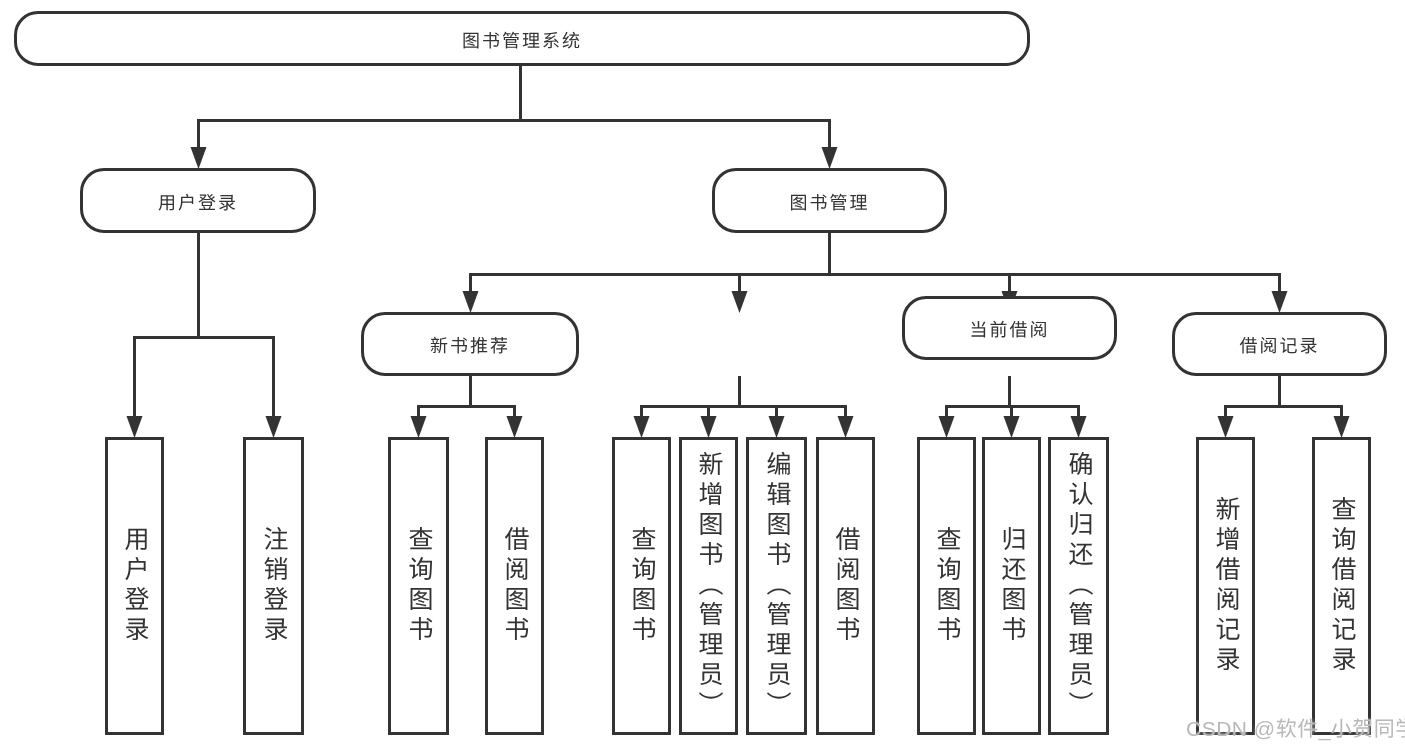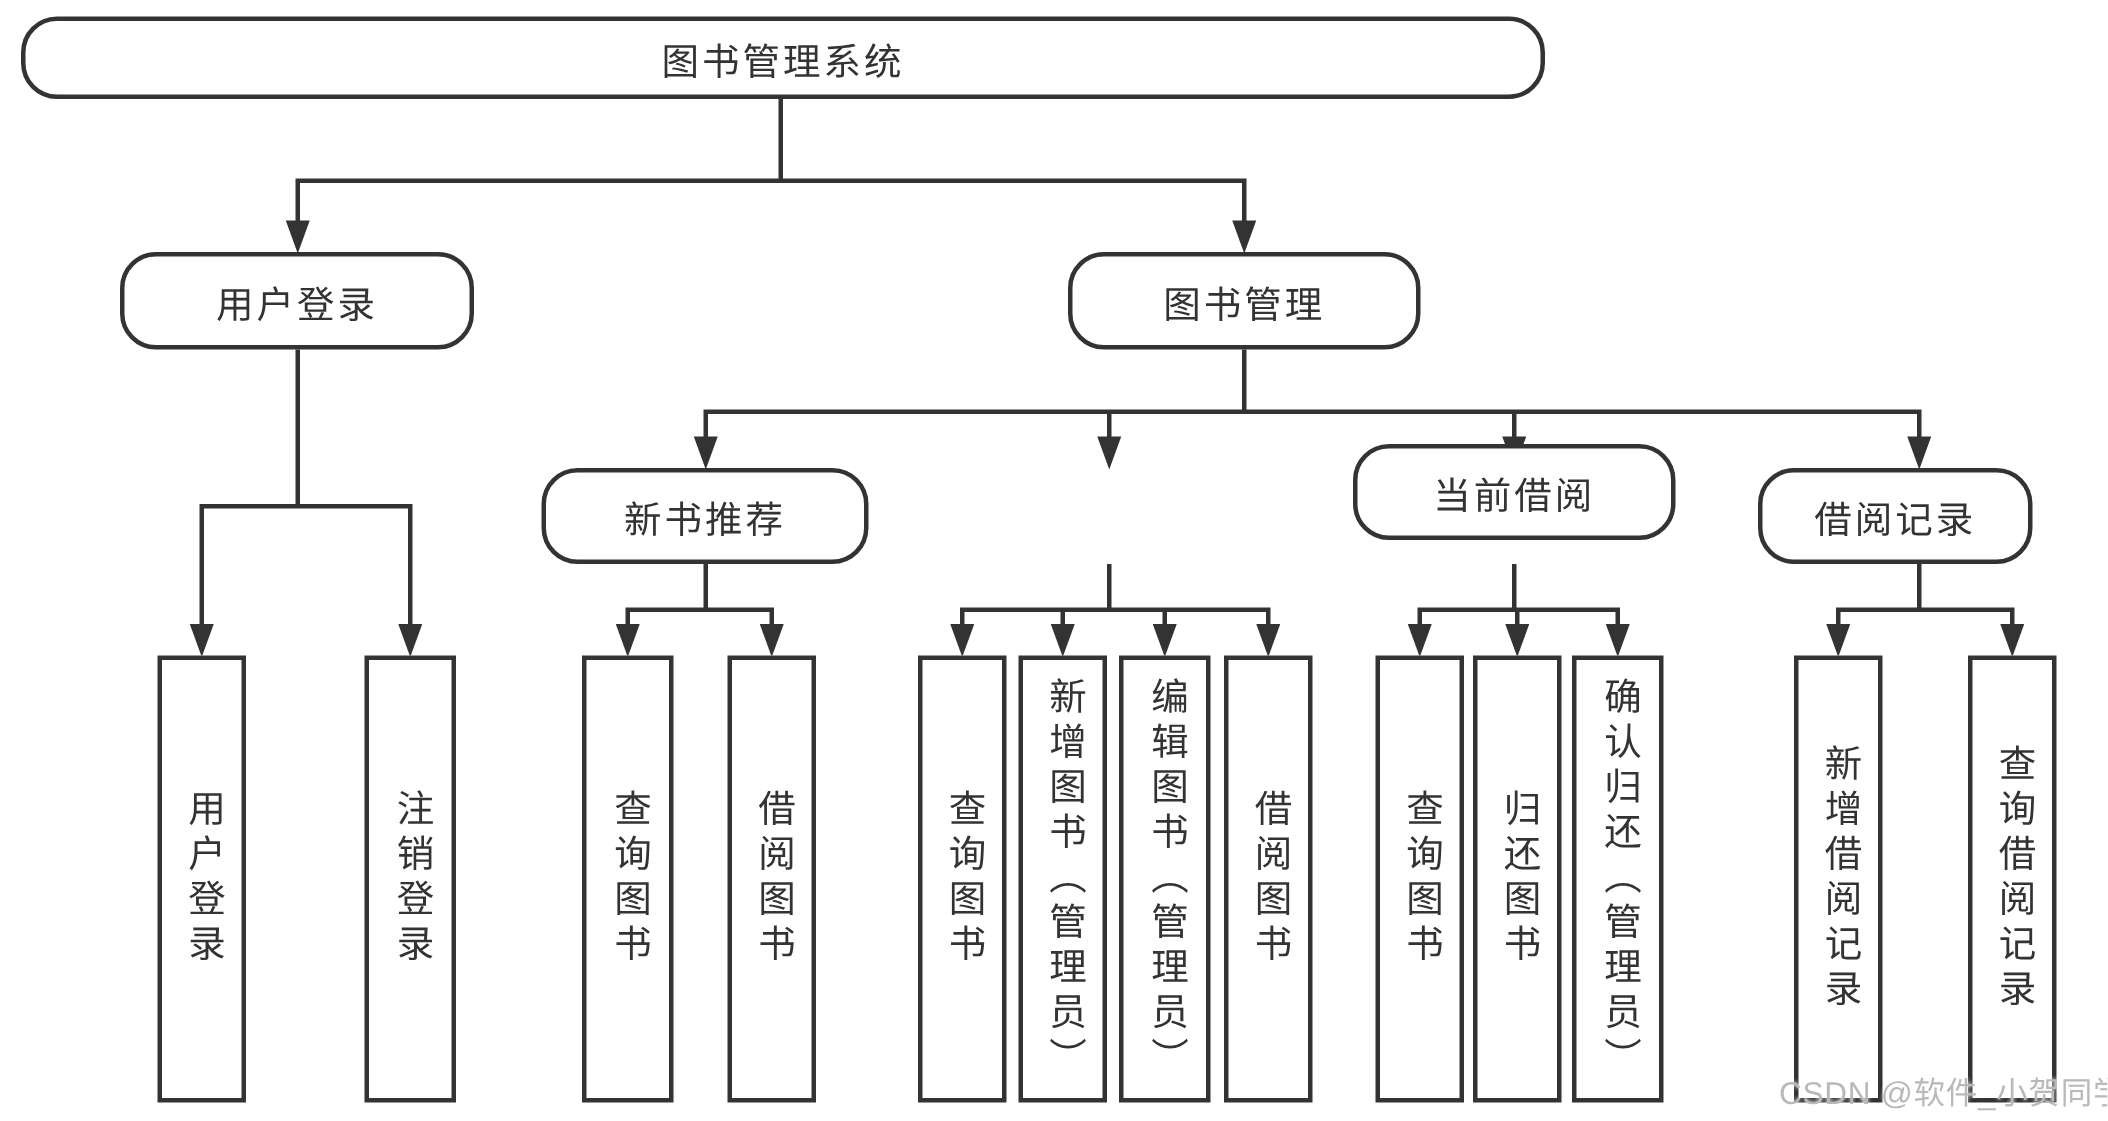--- a/index.html
+++ b/index.html
@@ -5,21 +5,21 @@
   html,body{margin:0;padding:0;background:#ffffff;}
   .canvas{
     position:relative;width:1405px;height:747px;background:#ffffff;
     font-family:"Liberation Sans","DejaVu Sans",sans-serif;overflow:hidden;
   }
   .connector-svg{position:absolute;left:0;top:0;z-index:1;}
   .node{
     position:absolute;box-sizing:border-box;border:3px solid #333333;background:#ffffff;
     display:flex;align-items:center;justify-content:center;color:#333333;z-index:2;
   }
-  .hnode{font-size:25px;letter-spacing:2px;white-space:nowrap;border-radius:24px;}
+  .hnode{font-size:18px;letter-spacing:2px;white-space:nowrap;border-radius:24px;}
   .vnode{
     top:437px;height:298px;writing-mode:vertical-rl;text-orientation:mixed;
     font-size:25px;letter-spacing:5px;line-height:1;text-align:center;
   }
   .watermark{
     position:absolute;left:1186px;top:712px;z-index:3;
     font-size:21px;color:#b9b9b9;letter-spacing:0.5px;white-space:nowrap;
     text-shadow:0 0 3px #ffffff;
   }
 </style>
@@ -71,21 +71,21 @@
     </g>
   </svg>
 
   <div class="node hnode" style="left:14px;top:11px;width:1016px;height:55px;">图书管理系统</div>
 
   <div class="node hnode" style="left:80px;top:168px;width:236px;height:65px;">用户登录</div>
   <div class="node hnode" style="left:712px;top:168px;width:235px;height:65px;">图书管理</div>
 
   <div class="node hnode" style="left:361px;top:312px;width:218px;height:64px;">新书推荐</div>
   <div class="node hnode" style="left:902px;top:296px;width:215px;height:64px;">当前借阅</div>
-  <div class="node hnode" style="left:1172px;top:312px;width:183px;height:64px;">借阅记录</div>
+  <div class="node hnode" style="left:1172px;top:312px;width:215px;height:64px;">借阅记录</div>
 
   <div class="node vnode" style="left:105px;width:59px;">用户登录</div>
   <div class="node vnode" style="left:243px;width:61px;">注销登录</div>
 
   <div class="node vnode" style="left:388px;width:61px;">查询图书</div>
   <div class="node vnode" style="left:485px;width:59px;">借阅图书</div>
 
   <div class="node vnode" style="left:612px;width:59px;">查询图书</div>
   <div class="node vnode" style="left:679px;width:59px;">新增图书（管理员）</div>
   <div class="node vnode" style="left:746px;width:61px;">编辑图书（管理员）</div>

